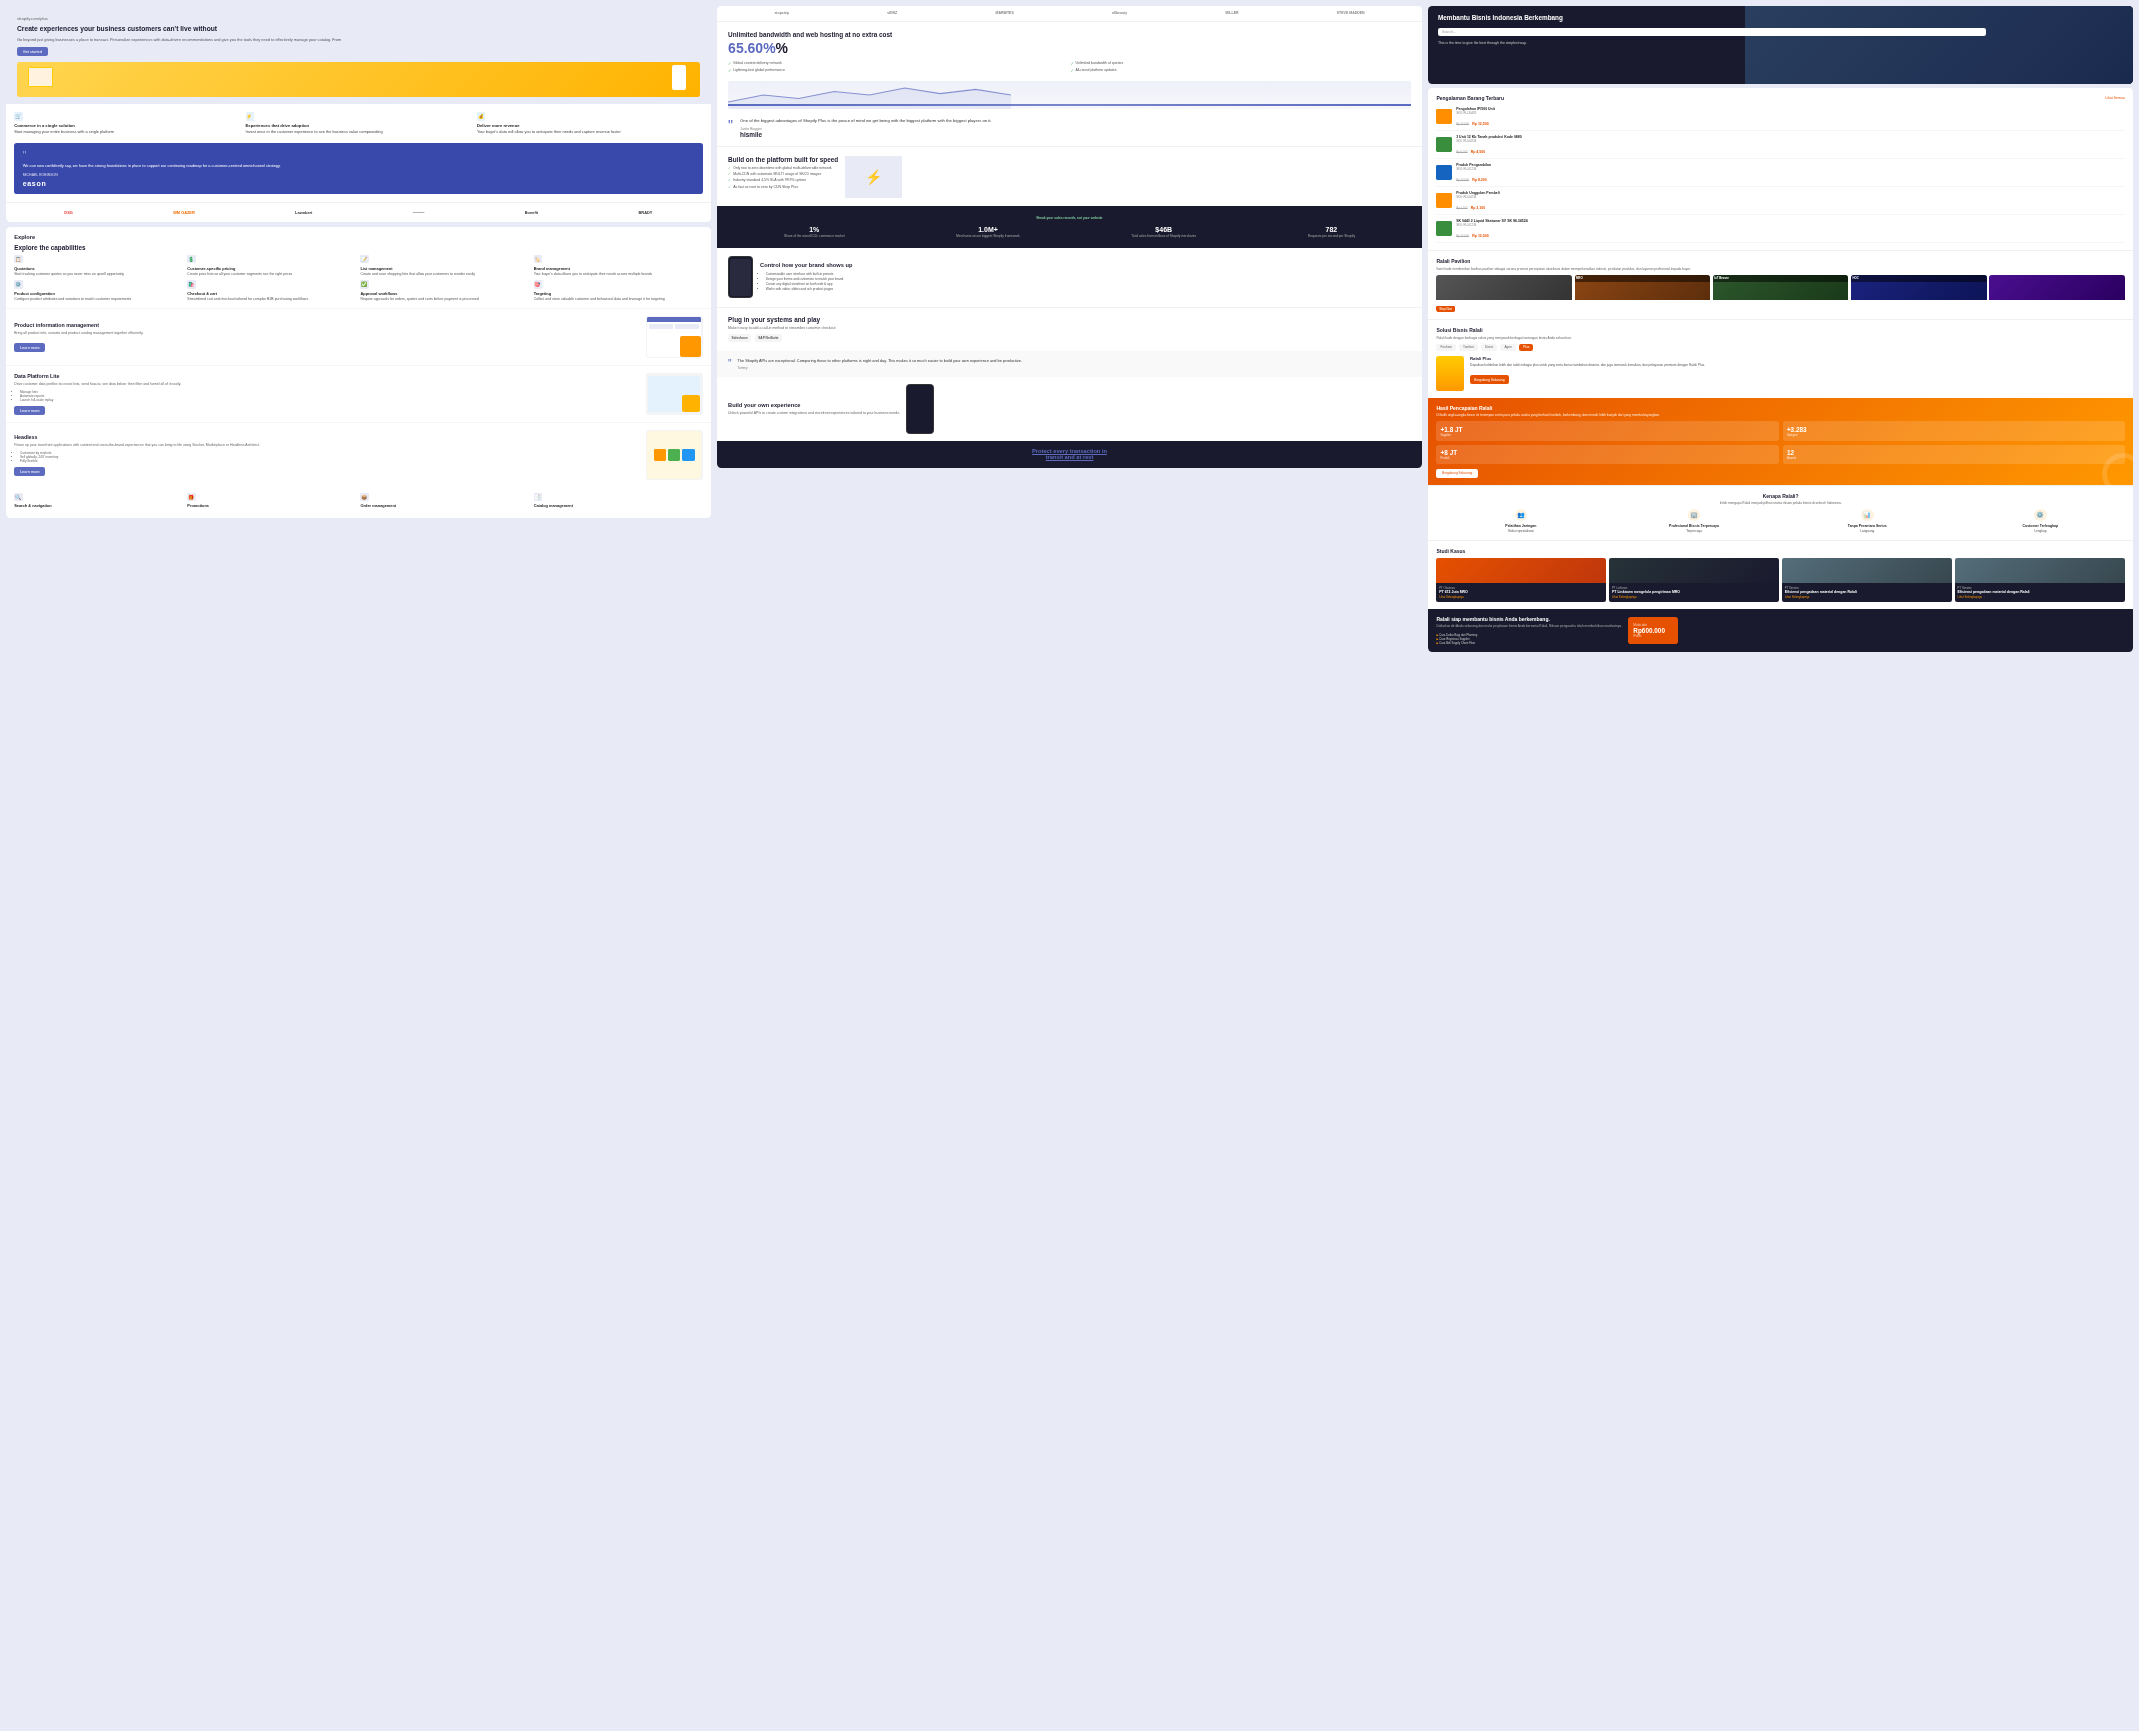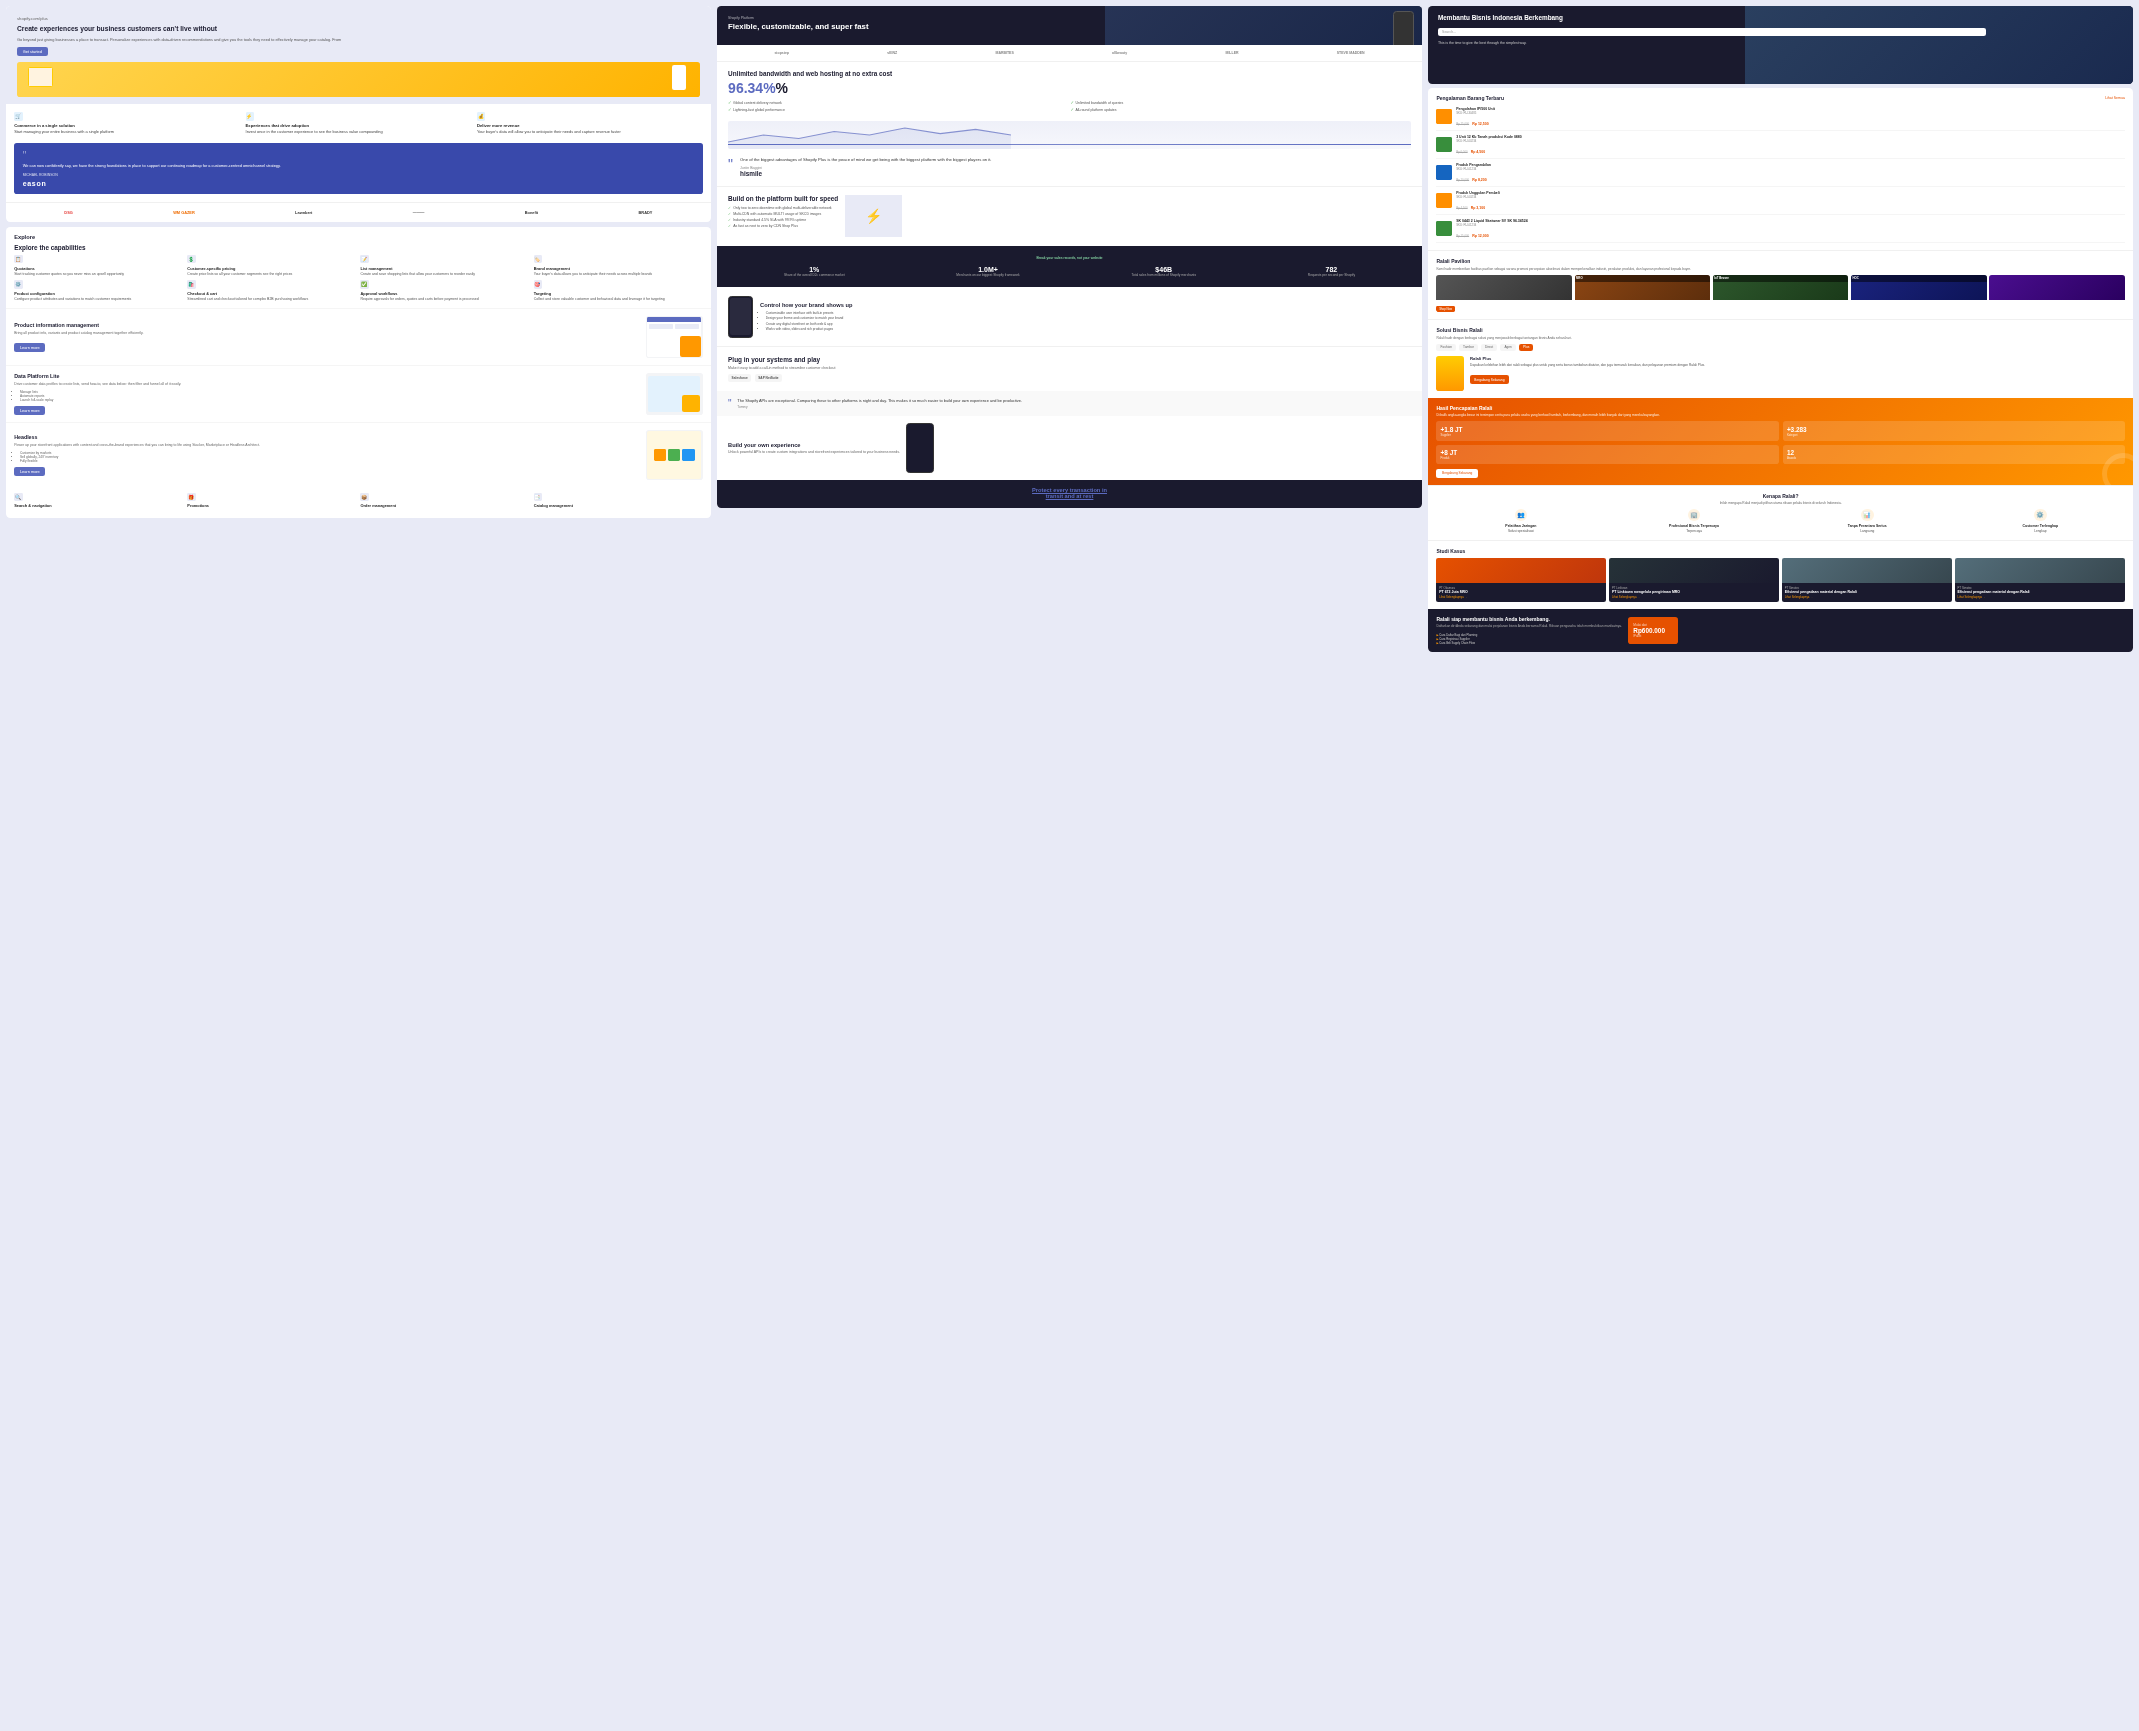--- a/index.html
+++ b/index.html
@@ -857,41 +857,33 @@
           <div class="cap-icon">📑</div>
           <div class="cap-title">Catalog management</div>
         </div>
       </div>
     </div>
   </div>
 </div>
 
 <div class="column">
   <div class="card">
-    <div class="mid-hero">
-      <div class="shopify-label">Shopify Platform</div>
-      <h1>Flexible, customizable, and super fast</h1>
-      <div class="mid-hero-img">
-        <div style="position:absolute;right:0;top:0;width:100%;height:100%;background:linear-gradient(135deg, #2a3a5f 0%, #1a2a4f 100%);opacity:0.8;"></div>
-        <div class="phone-mockup"></div>
-      </div>
-    </div>
 
     <div class="partner-logos">
       <span class="partner-logo">stopstep</span>
       <span class="partner-logo">vEINZ</span>
       <span class="partner-logo">MARBITES</span>
       <span class="partner-logo">allbeauty</span>
       <span class="partner-logo">MILLER</span>
       <span class="partner-logo">STEVE MADDEN</span>
     </div>
 
     <div class="hosting-section">
       <h2>Unlimited bandwidth and web hosting at no extra cost</h2>
-      <div class="uptime"><span>96.34%</span>%</div>
+      <div class="uptime"><span>65.60%</span>%</div>
       <div class="hosting-features">
         <div class="feat-check">Global content delivery network</div>
         <div class="feat-check">Unlimited bandwidth of queries</div>
         <div class="feat-check">Lightning-fast global performance</div>
         <div class="feat-check">All-round platform updates</div>
       </div>
     </div>
 
     <div class="mid-graph-area">
       <div class="graph-line"></div>

